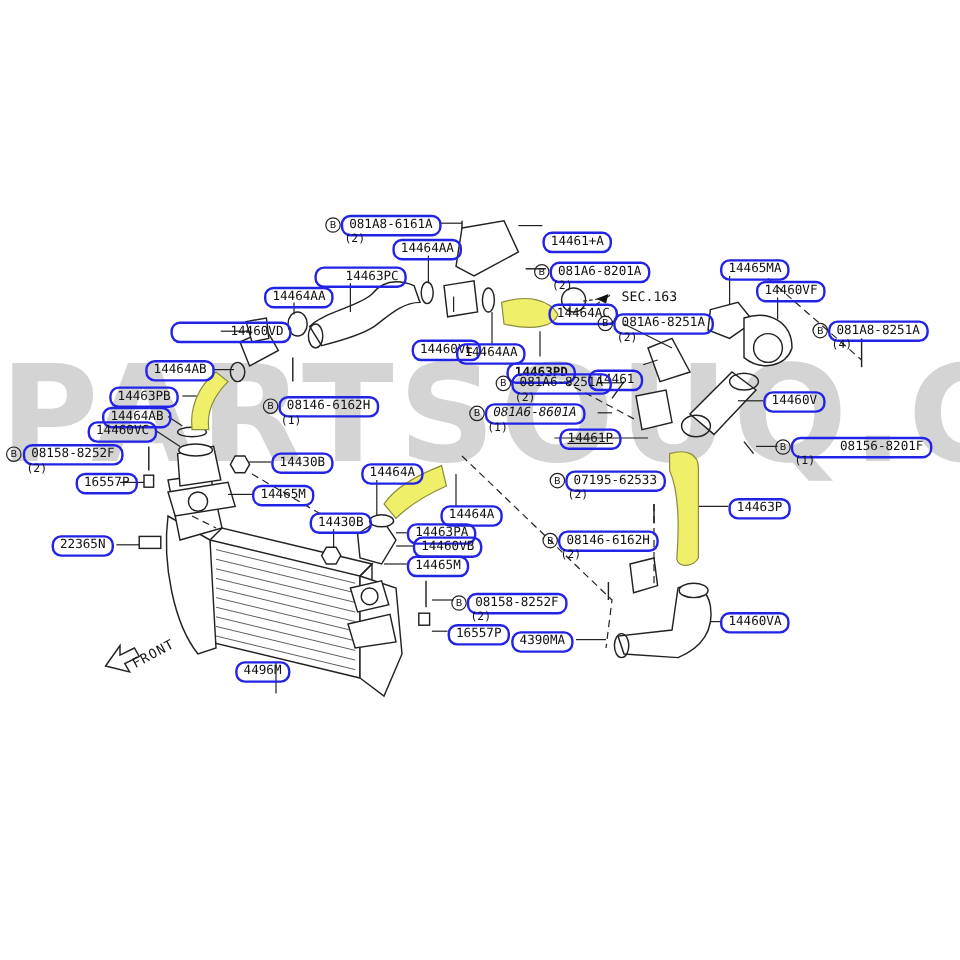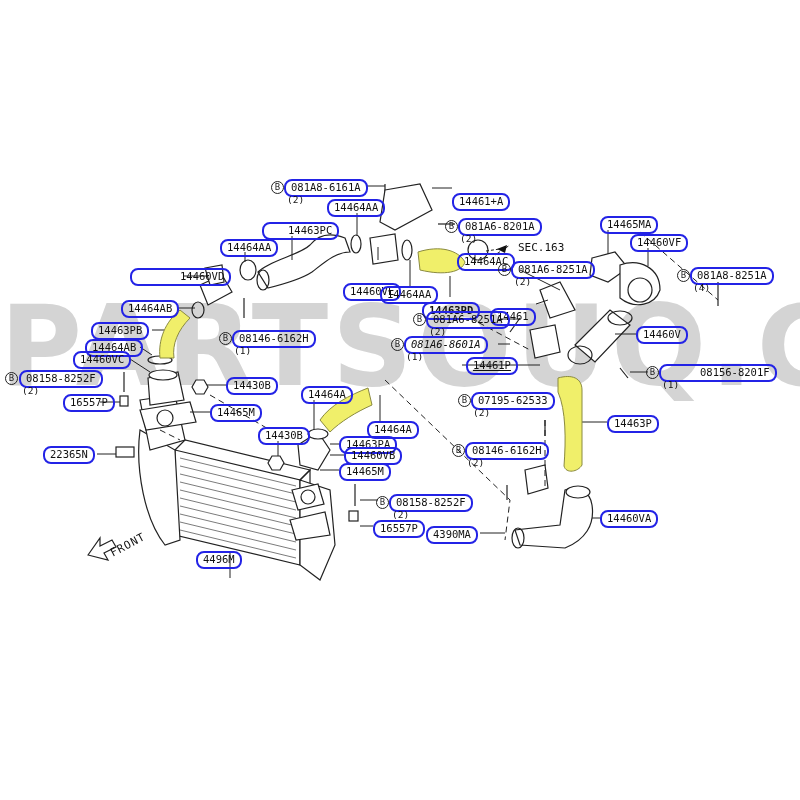--- a/index.html
+++ b/index.html
@@ -220,21 +220,21 @@
     <span class="label" style="left:457px;top:253px;">14464AC</span>
 
     <span class="bolt-mark" style="left:498px;top:263px;">B</span>
     <span class="label" style="left:511px;top:261px;">081A6-8251A</span>
     <span class="qty" style="left:514px;top:277px;">(2)</span>
 
     <span class="bolt-mark" style="left:677px;top:269px;">B</span>
     <span class="label" style="left:690px;top:267px;">081A8-8251A</span>
     <span class="qty" style="left:693px;top:283px;">(4)</span>
 
-    <span class="label" style="left:130px;top:268px;padding-left:48px;">14460VD</span>
+    <span class="label" style="left:142px;top:268px;padding-left:48px;">14460VD</span>
 
     <span class="label" style="left:380px;top:286px;">14464AA</span>
 
     <span class="label" style="left:422px;top:302px;font-weight:bold;">14463PD</span>
 
     <span class="label" style="left:490px;top:296px;margin-top:12px;">14461</span>
 
     <span class="label" style="left:121px;top:300px;">14464AB</span>
 
     <span class="bolt-mark" style="left:413px;top:313px;">B</span>

